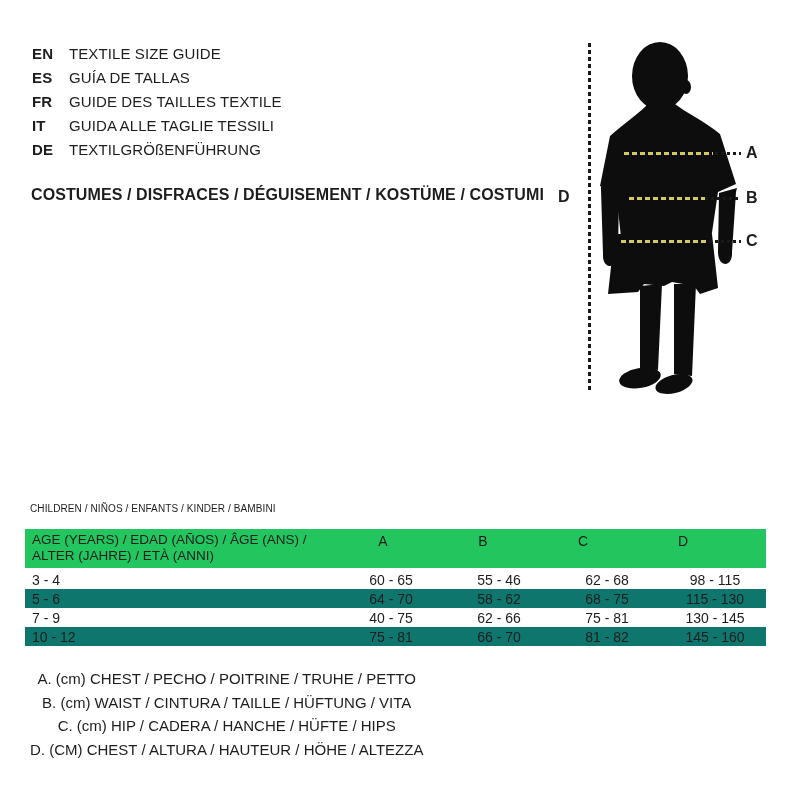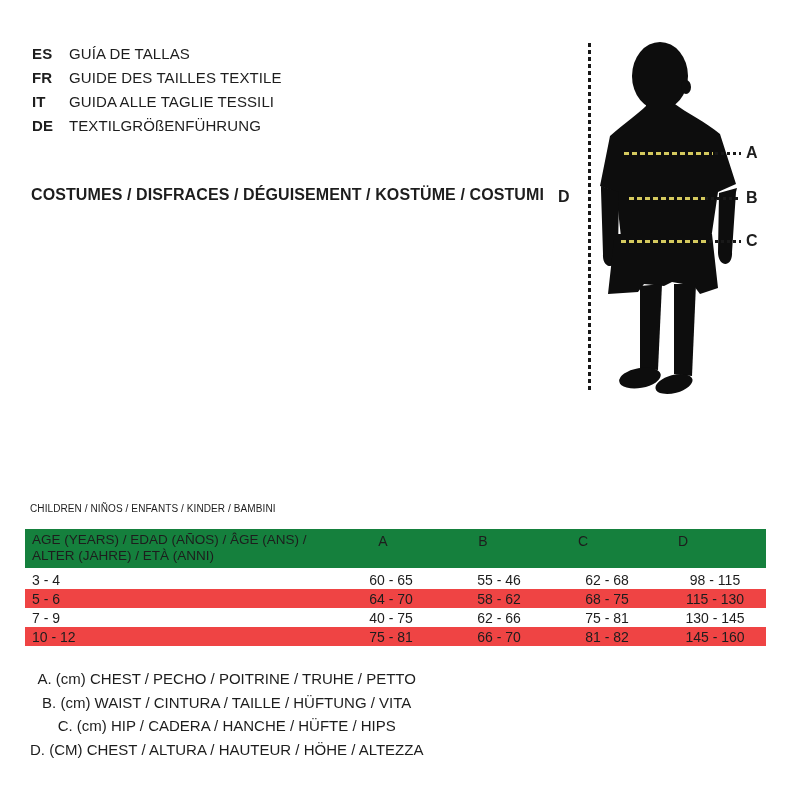--- a/index.html
+++ b/index.html
@@ -53,38 +53,42 @@
   .measure-label.waist { left: 746px; top: 189px; }
   .measure-label.hip   { left: 746px; top: 232px; }
 
   
   .section-title {
     position: absolute; left: 30px; top: 503px;
     font-size: 10px; font-weight: 400; letter-spacing: .1px; white-space: nowrap;
   }
   .size-table { position: absolute; left: 25px; top: 529px; width: 741px; font-size: 14px; }
   .thead {
-    display: flex; background: #15803d; padding: 3px 0 4px 0; margin-bottom: 2px;
+    display: flex; background: #22c55e; padding: 3px 0 4px 0; margin-bottom: 2px;
     align-items: flex-start;
   }
   .age-col { width: 308px; padding-left: 7px; text-align: left; }
   .age-header { font-size: 13.5px; line-height: 16px; }
   .val-col { width: 100px; text-align: center; }
   .thead .val-col { padding-top: 1px; }
   .trow { display: flex; height: 19px; align-items: center; gap: 8px; }
-  .trow.stripe { background: #ef4444; }
+  .trow.stripe { background: #0f766e; }
 
   
   .legend { position: absolute; left: 30px; top: 667px; text-align: center; }
   .legend-line { font-size: 15px; font-weight: 500; line-height: 23.5px; white-space: nowrap; }
 </style>
 </head>
 <body>
 
 <div class="lang-list">
+  <div class="lang-row">
+    <span class="lang-code">EN</span>
+    <span class="lang-label">TEXTILE SIZE GUIDE</span>
+  </div>
   <div class="lang-row">
     <span class="lang-code">ES</span>
     <span class="lang-label">GUÍA DE TALLAS</span>
   </div>
   <div class="lang-row">
     <span class="lang-code">FR</span>
     <span class="lang-label">GUIDE DES TAILLES TEXTILE</span>
   </div>
   <div class="lang-row">
     <span class="lang-code">IT</span>

